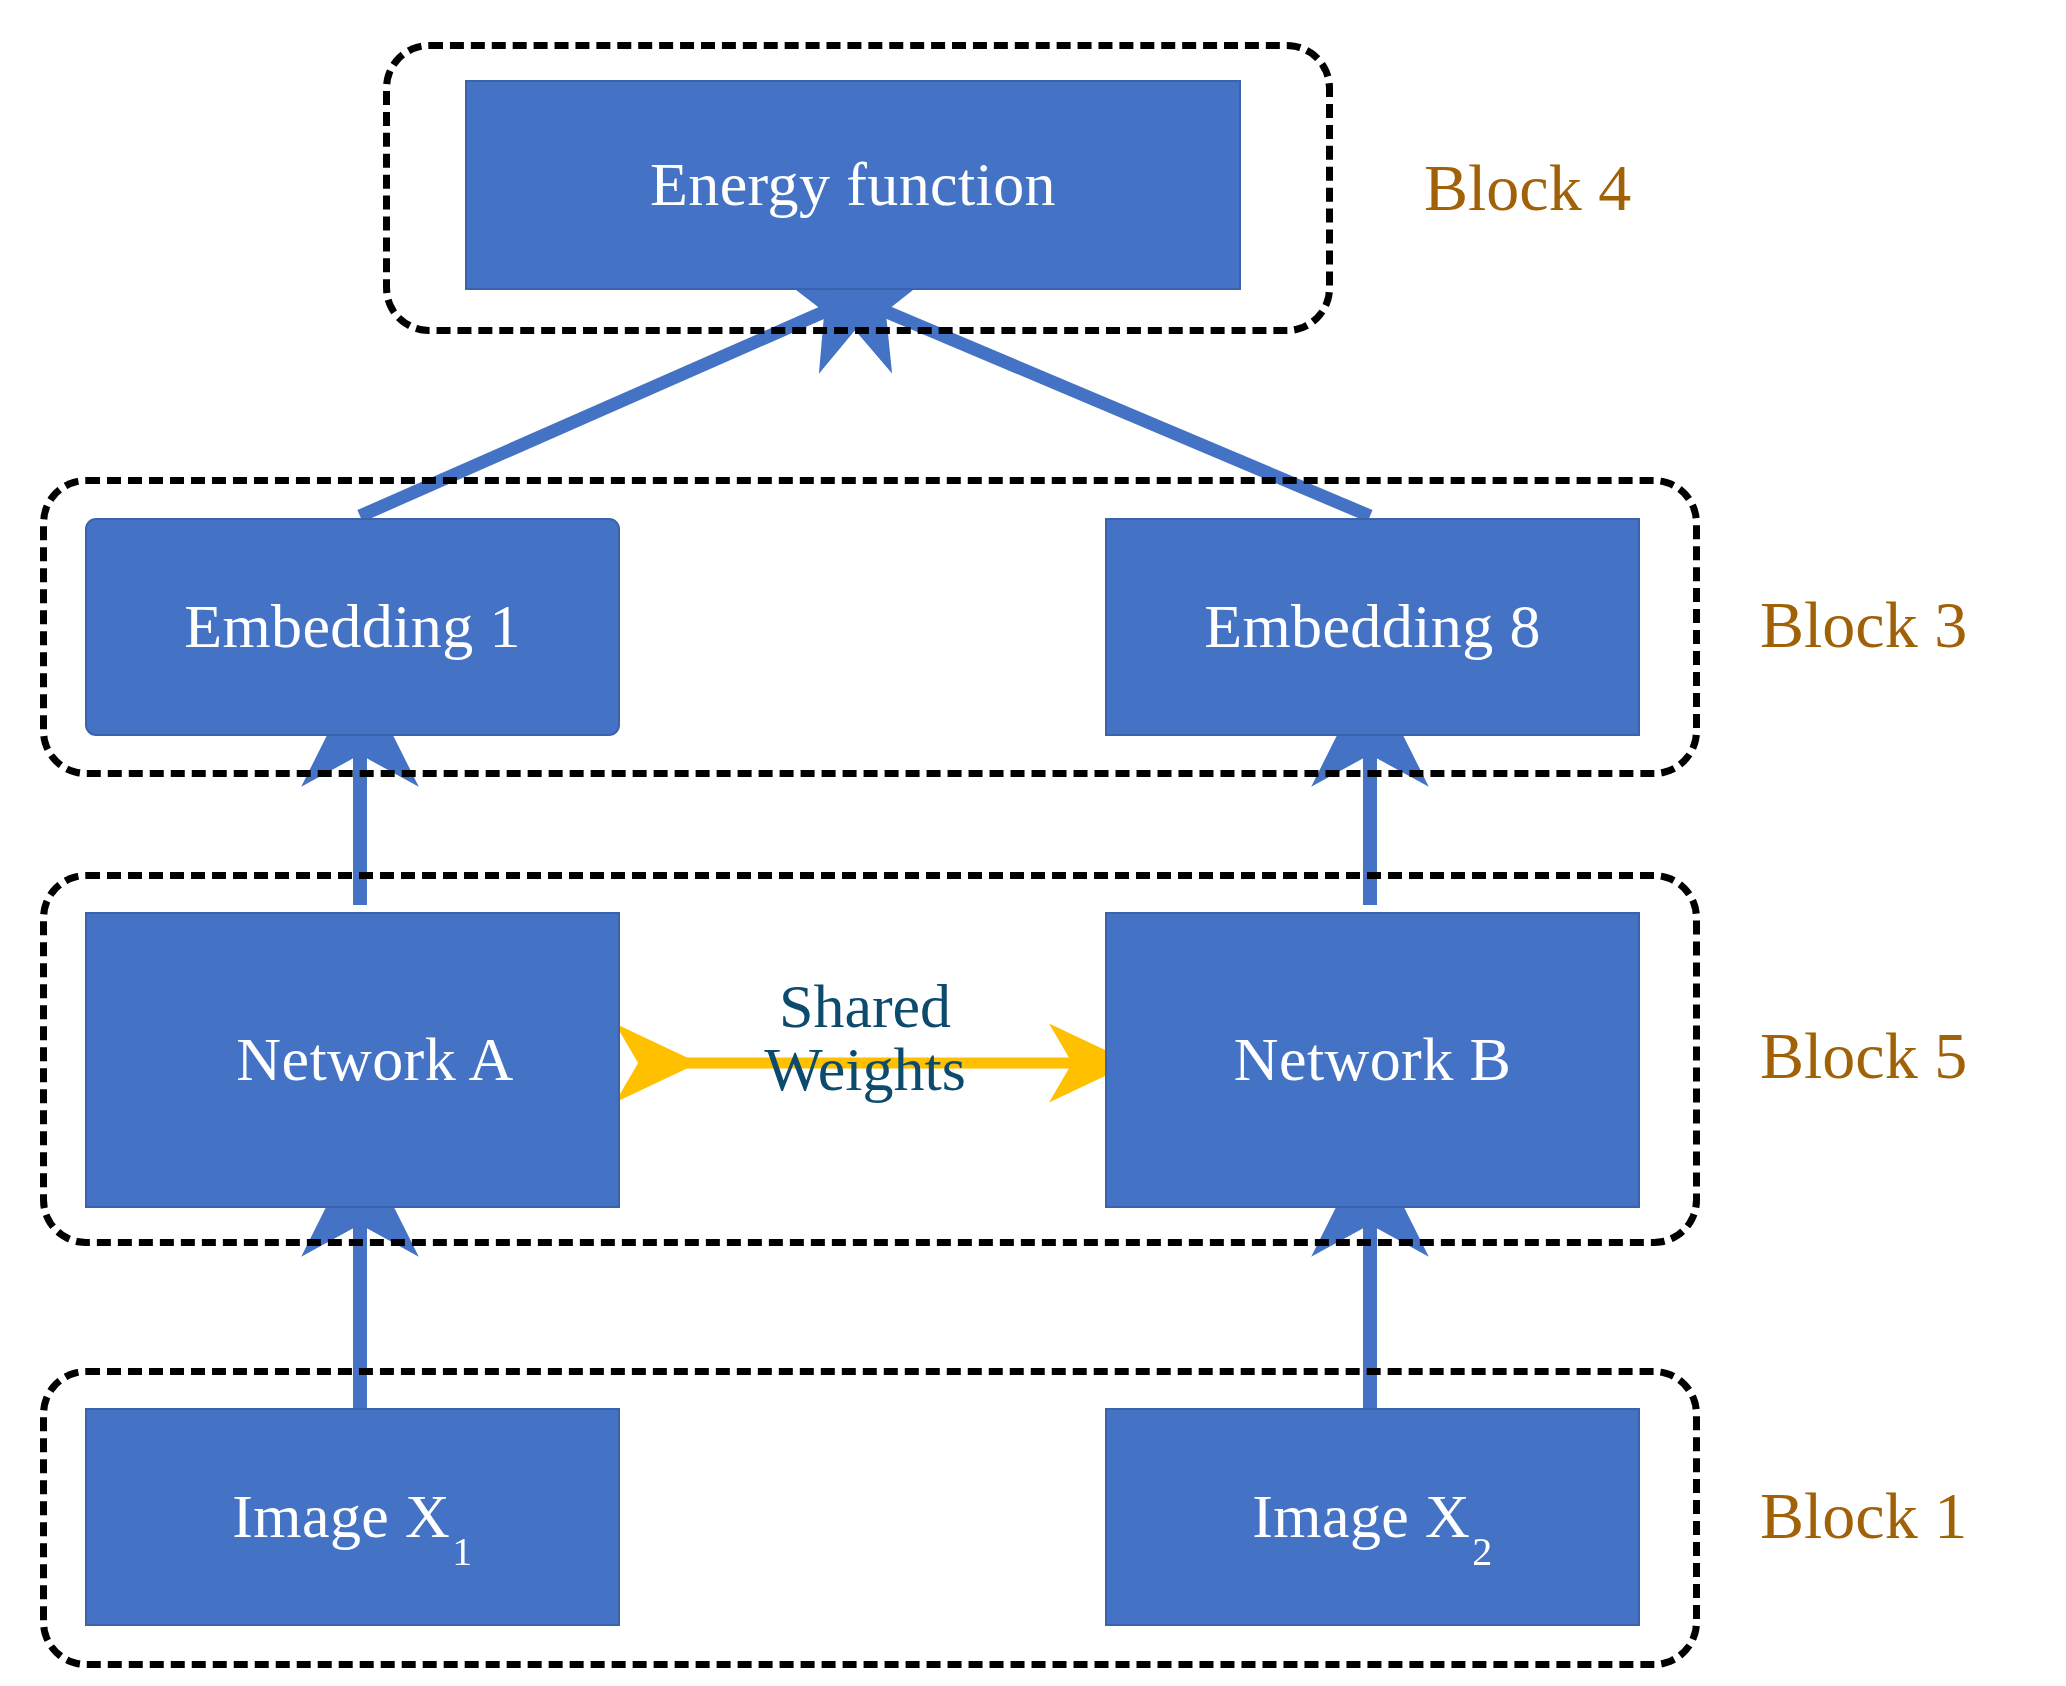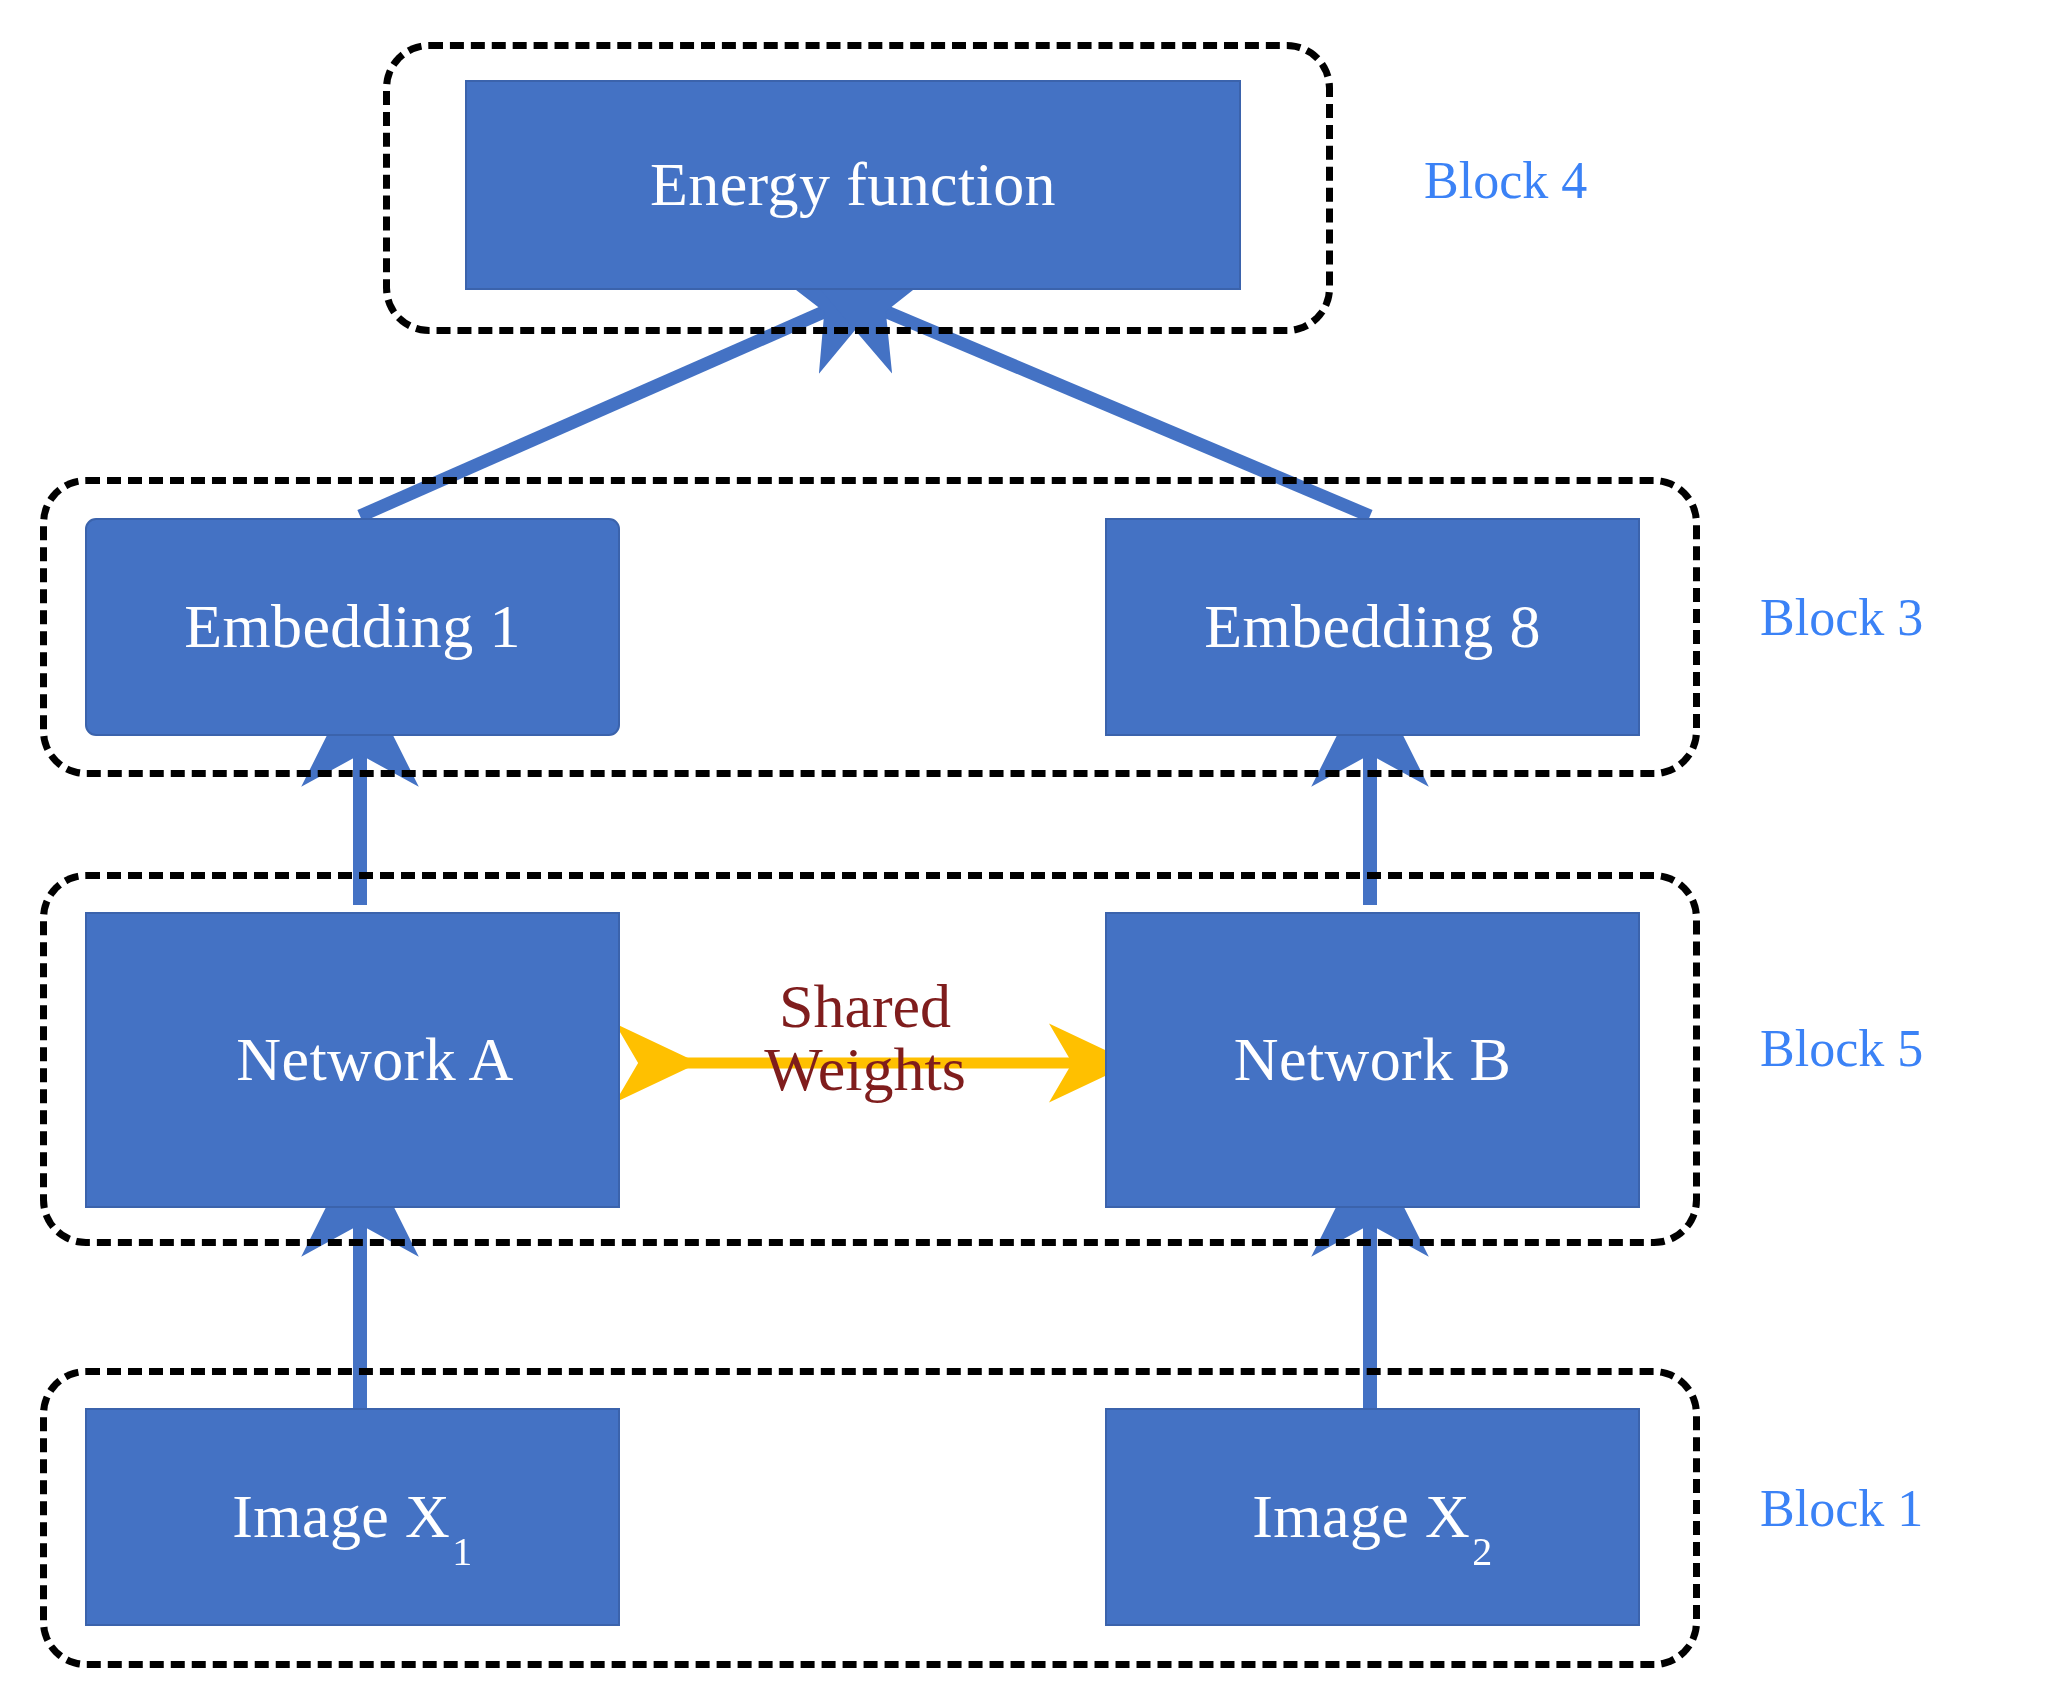--- a/index.html
+++ b/index.html
@@ -30,30 +30,30 @@
     line-height:1.05;
     letter-spacing:0.4px;
     white-space:nowrap;
     text-align:center;
   }
   .node .sub{font-size:40px;vertical-align:sub;line-height:0;position:relative;top:14px;margin-left:2px;}
 
   
   .block-label{
     position:absolute;
-    color:#3b82f6;
-    font-size:52px;
+    color:#a16207;
+    font-size:66px;
     line-height:1;
     white-space:nowrap;
   }
 
   
   .shared-caption{
     position:absolute;
-    color:#7f1d1d;
+    color:#0c4a6e;
     font-size:62px;
     line-height:1.02;
     text-align:center;
     white-space:nowrap;
   }
   .shared-caption .l2{display:block;}
 
   svg.overlay{position:absolute;left:0;top:0;width:2066px;height:1686px;overflow:visible;pointer-events:none;}
 </style>
 </head>

